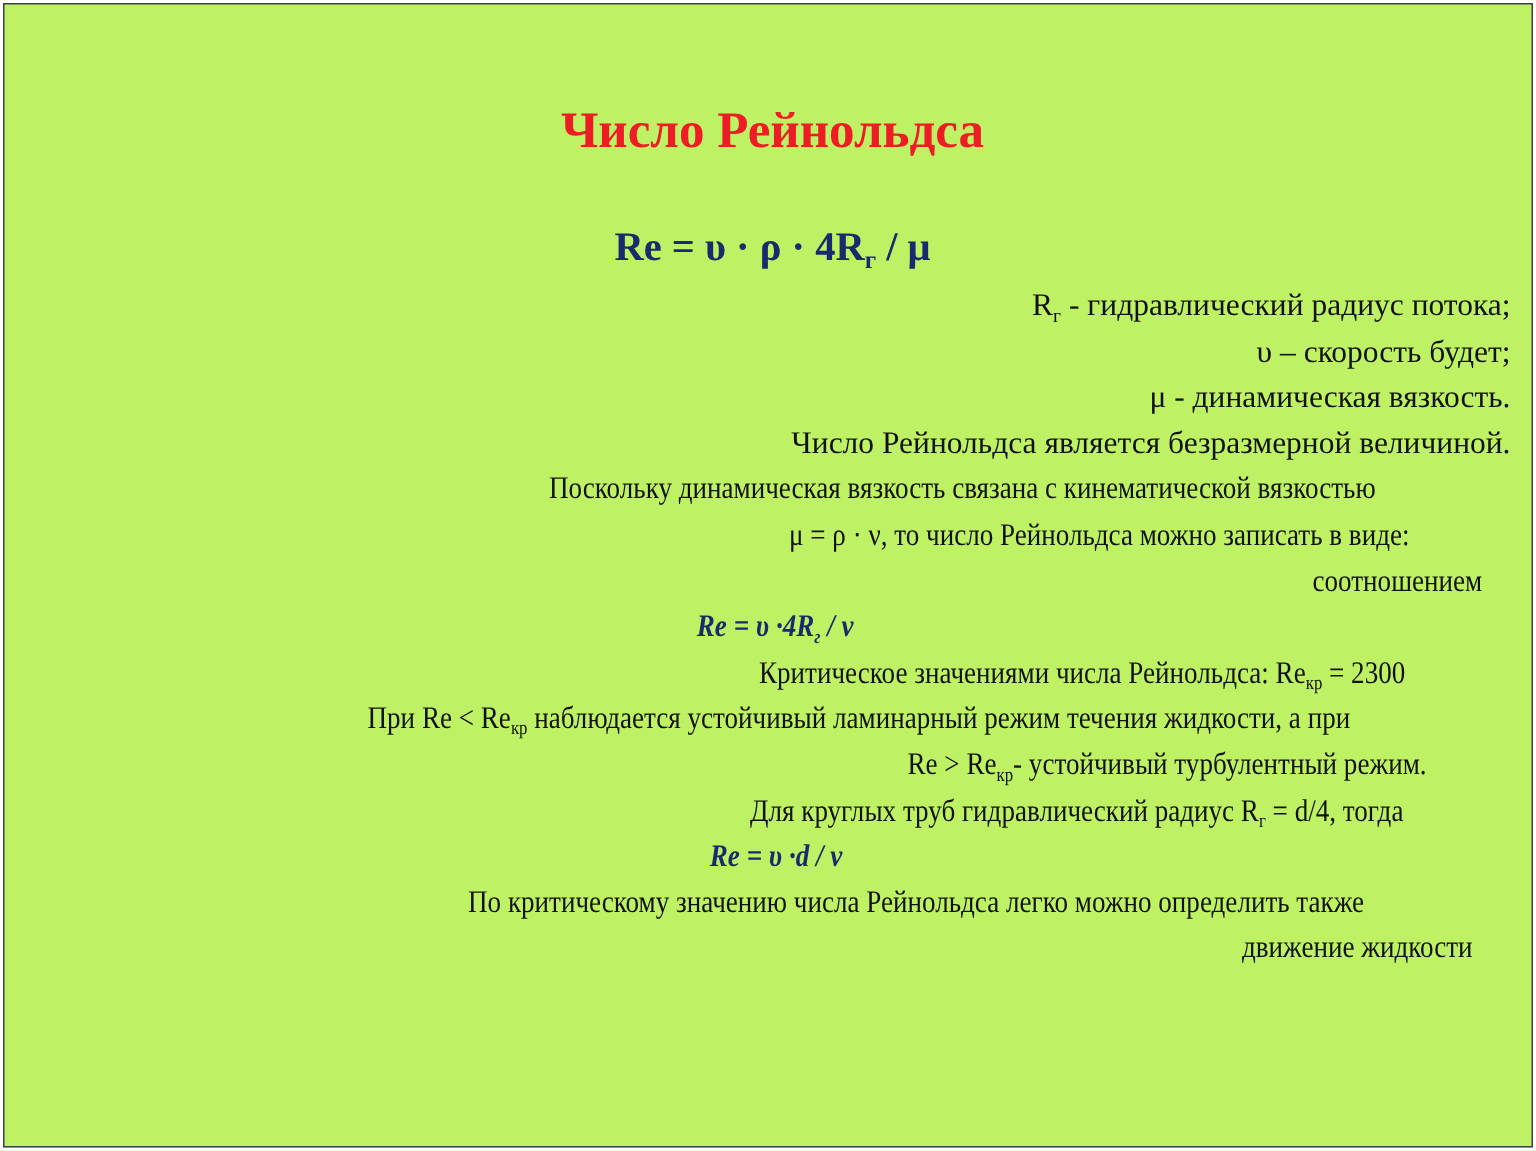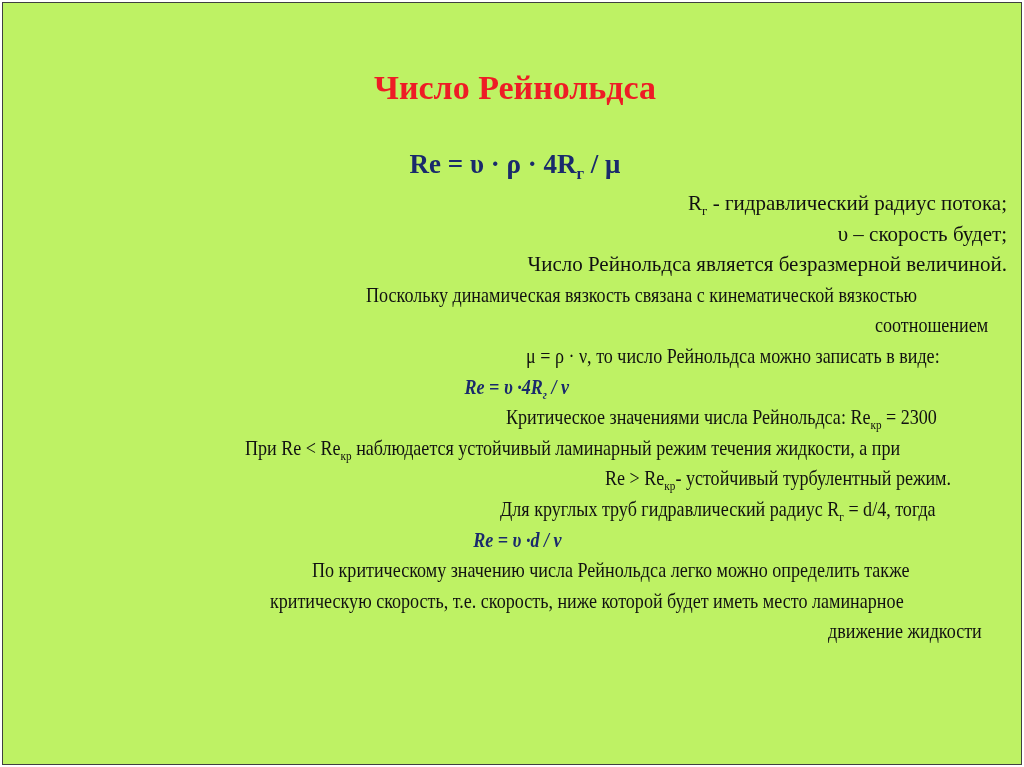--- a/index.html
+++ b/index.html
@@ -89,35 +89,35 @@
 <body>
 
 <div class="slide">
   <div class="title">Число Рейнольдса</div>
 
   <div class="formula-main"><span>Re = υ · ρ · 4R</span><sub>г</sub><span> / μ</span></div>
 
   <div class="body-text">
     <div class="line"><span>R</span><sub>г</sub><span> - гидравлический радиус потока;</span></div>
     <div class="line">υ – скорость будет;</div>
+    <div class="line">μ - динамическая вязкость.</div>
     <div class="line">Число Рейнольдса является безразмерной величиной.</div>
 
     <div class="line"><span class="condensed">Поскольку динамическая вязкость связана с кинематической вязкостью</span></div>
+    <div class="line"><span class="condensed">μ = ρ · ν, то число Рейнольдса можно записать в виде:</span></div>
     <div class="line"><span class="condensed">соотношением</span></div>
-    <div class="line"><span class="condensed">μ = ρ · ν, то число Рейнольдса можно записать в виде:</span></div>
 
     <div class="line formula-line"><span class="condensed"><span>Re = υ ·4R</span><sub>г</sub><span> / ν</span></span></div>
 
     <div class="line"><span class="condensed"><span>Критическое значениями числа Рейнольдса: Re</span><sub>кр</sub><span> = 2300</span></span></div>
 
     <div class="line"><span class="condensed"><span>При Re &lt; Re</span><sub>кр</sub><span> наблюдается устойчивый ламинарный режим течения жидкости, а при</span></span></div>
 
     <div class="line"><span class="condensed"><span>Re &gt; Re</span><sub>кр</sub><span>- устойчивый турбулентный режим.</span></span></div>
 
     <div class="line"><span class="condensed"><span>Для круглых труб гидравлический радиус R</span><sub>г</sub><span> = d/4, тогда</span></span></div>
 
     <div class="line formula-line"><span class="condensed">Re = υ ·d / ν</span></div>
 
     <div class="line"><span class="condensed">По критическому значению числа Рейнольдса легко можно определить также</span></div>
-    <div class="line"><span class="condensed">критическую скорость, т.е. скорость, ниже которой будет иметь место ламинарное</span></div>
     <div class="line"><span class="condensed">движение жидкости</span></div>
   </div>
 </div>
 
 </body></html>

